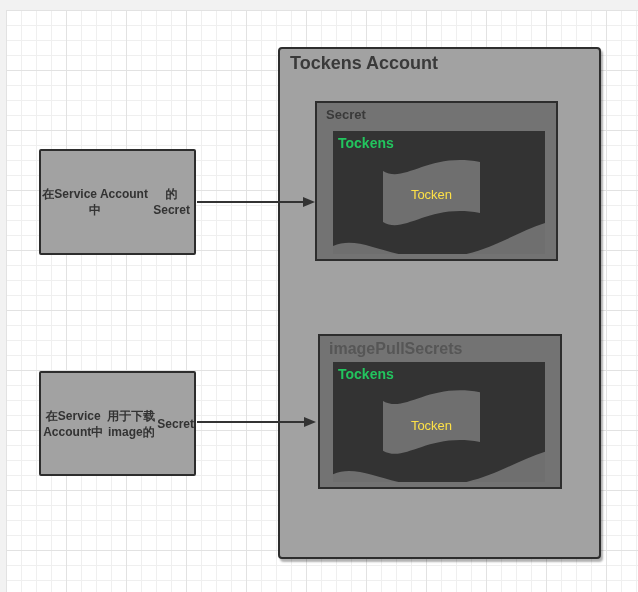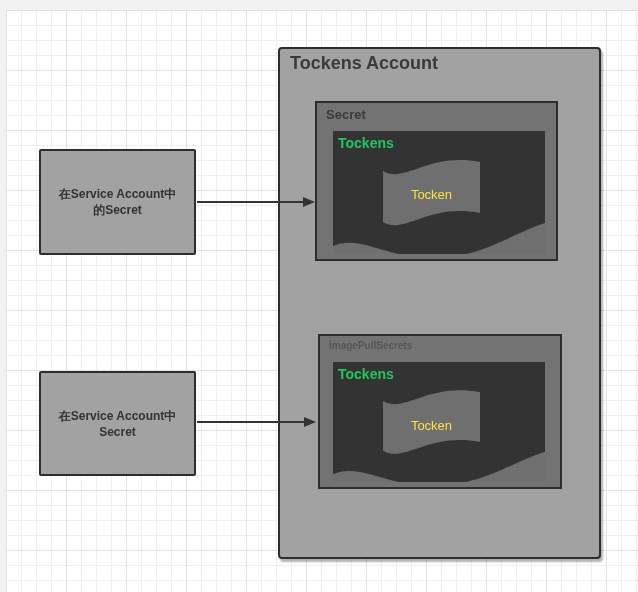--- a/index.html
+++ b/index.html
@@ -31,39 +31,39 @@
   .inner-box{
     background:#737373;border:2px solid #2d2d2d;
   }
   .secret-box{left:315px;top:101px;width:243px;height:160px;}
   .ips-box{left:318px;top:334px;width:244px;height:155px;}
   .inner-title{
     position:absolute;left:9px;top:4px;
     font-weight:bold;white-space:nowrap;
   }
   .secret-title{font-size:13px;color:#3a3a3a;}
-  .ips-title{font-size:10px;color:#565656;}
+  .ips-title{font-size:16px;color:#565656;}
   .dark-card{
     background:#333333;overflow:hidden;
   }
   .dark-card-1{left:333px;top:131px;width:212px;height:123px;}
   .dark-card-2{left:333px;top:362px;width:212px;height:120px;}
   .dark-card svg{position:absolute;left:0;top:0;width:100%;height:100%;}
   .tokens-label{
     position:absolute;left:5px;top:4px;
     font-size:14px;font-weight:bold;color:#22c55e;white-space:nowrap;
   }
   .token-label{
     position:absolute;left:50px;top:36px;width:97px;height:55px;
     display:flex;align-items:center;justify-content:center;
     font-size:13px;color:#fde047;
   }
   .note-box{
     background:#a2a2a2;border:2px solid #2d2d2d;border-radius:2px;
-    display:flex;flex-direction:column;align-items:center;justify-content:center;
+    display:flex;flex-direction:row;align-items:center;justify-content:center;
     text-align:center;
     font-size:12px;font-weight:bold;color:#333333;line-height:16px;
   }
   .note-1{left:39px;top:149px;width:157px;height:106px;}
   .note-2{left:39px;top:371px;width:157px;height:105px;}
   .arrow-line{position:absolute;height:2px;background:#333333;}
   .arrow-line-1{left:197px;top:201px;width:107px;}
   .arrow-line-2{left:197px;top:421px;width:108px;}
   .arrow-head{
     position:absolute;width:0;height:0;
@@ -108,19 +108,20 @@
   <div class="token-label">Tocken</div>
 </div>
 
 <div class="shape note-box note-1">
   <div>在Service Account中</div>
   <div>的Secret</div>
 </div>
 
 <div class="shape note-box note-2">
   <div>在Service Account中</div>
+  <div>用于下载image的</div>
   <div>Secret</div>
 </div>
 
 <div class="arrow-line arrow-line-1"></div>
 <div class="arrow-head arrow-head-1"></div>
 <div class="arrow-line arrow-line-2"></div>
 <div class="arrow-head arrow-head-2"></div>
 
 </body></html>

